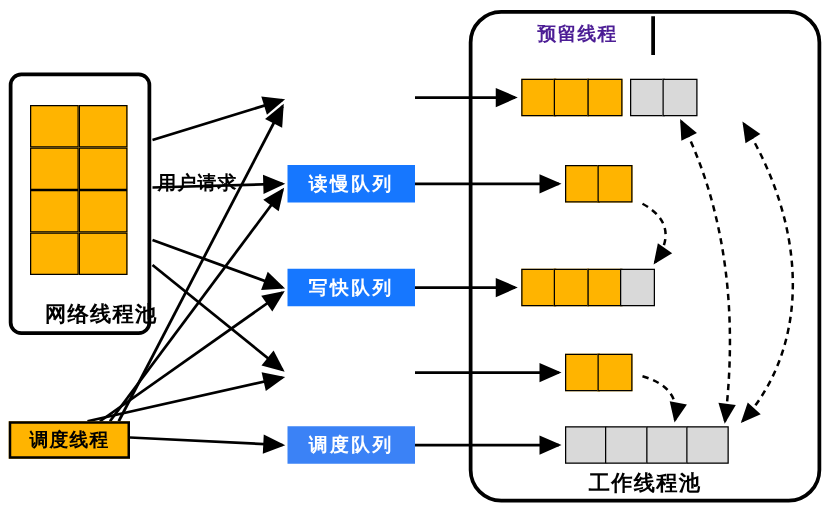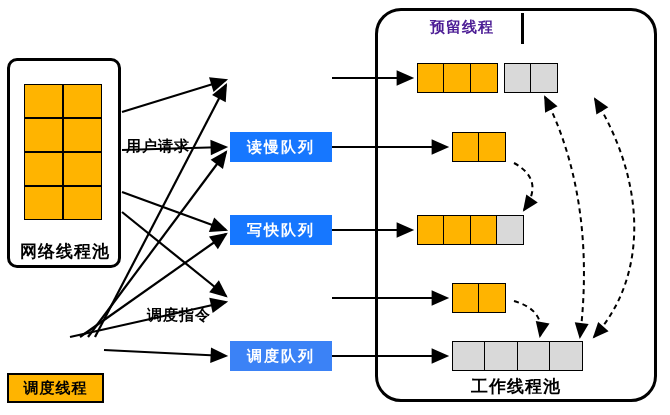--- a/index.html
+++ b/index.html
@@ -12,21 +12,21 @@
   .netbox{
     position:absolute;left:7px;top:58px;width:114px;height:210px;
     border:3px solid #000;border-radius:10px;box-sizing:border-box;z-index:2;background:transparent;
   }
   .netgrid{
     position:absolute;left:24px;top:84px;z-index:2;
     display:grid;grid-template-columns:repeat(2,39px);grid-auto-rows:34px;
   }
   .netcell{border:1.6px solid #000;box-sizing:border-box;}
   .netlabel{
-    position:absolute;left:0;top:240px;width:130px;text-align:center;
+    position:absolute;left:16px;top:240px;width:130px;text-align:center;
     font-size:17px;font-weight:bold;color:#000;z-index:2;letter-spacing:1px;
   }
   
   .schedbox{
     position:absolute;left:7px;top:337px;width:97px;height:30px;z-index:2;
     border:2px solid #000;box-sizing:border-box;
     display:flex;align-items:center;justify-content:center;
     font-size:15px;font-weight:bold;color:#000;letter-spacing:1px;
   }
   
@@ -104,26 +104,25 @@
       <div class="netcell" style="background: rgb(255, 180, 0);"></div>
       <div class="netcell" style="background: rgb(255, 180, 0);"></div>
       <div class="netcell" style="background: rgb(255, 180, 0);"></div>
       <div class="netcell" style="background: rgb(255, 180, 0);"></div>
       <div class="netcell" style="background: rgb(255, 180, 0);"></div>
       <div class="netcell" style="background: rgb(255, 180, 0);"></div>
       <div class="netcell" style="background: rgb(255, 180, 0);"></div>
     </div>
   <div class="netlabel">网络线程池</div>
 
-  <div class="schedbox" style="background: rgb(255, 180, 0); margin-top: 36px;">
+  <div class="schedbox" style="background: rgb(255, 180, 0);">
     <span>调度线程</span>
   </div>
 
   <div class="edgelabel" style="left:126px;top:137px;">用户请求</div>
-  <div class="edgelabel" style="left:147px;top:306px;">调度指令</div>
 
   <div class="queue" style="top: 132px; background: rgb(22, 119, 255);">读慢队列</div>
   <div class="queue" style="top: 215px; background: rgb(22, 119, 255);">写快队列</div>
   <div class="queue" style="top: 341px; background: #3b82f6;">调度队列</div>
 
   <div class="workerbox"></div>
   <div class="poolhead" style="left:412px;width:100px;">预留线程</div>
   <div class="headdivider"></div>
 
   <div class="cellrow" style="left:417px;top:63px;">

